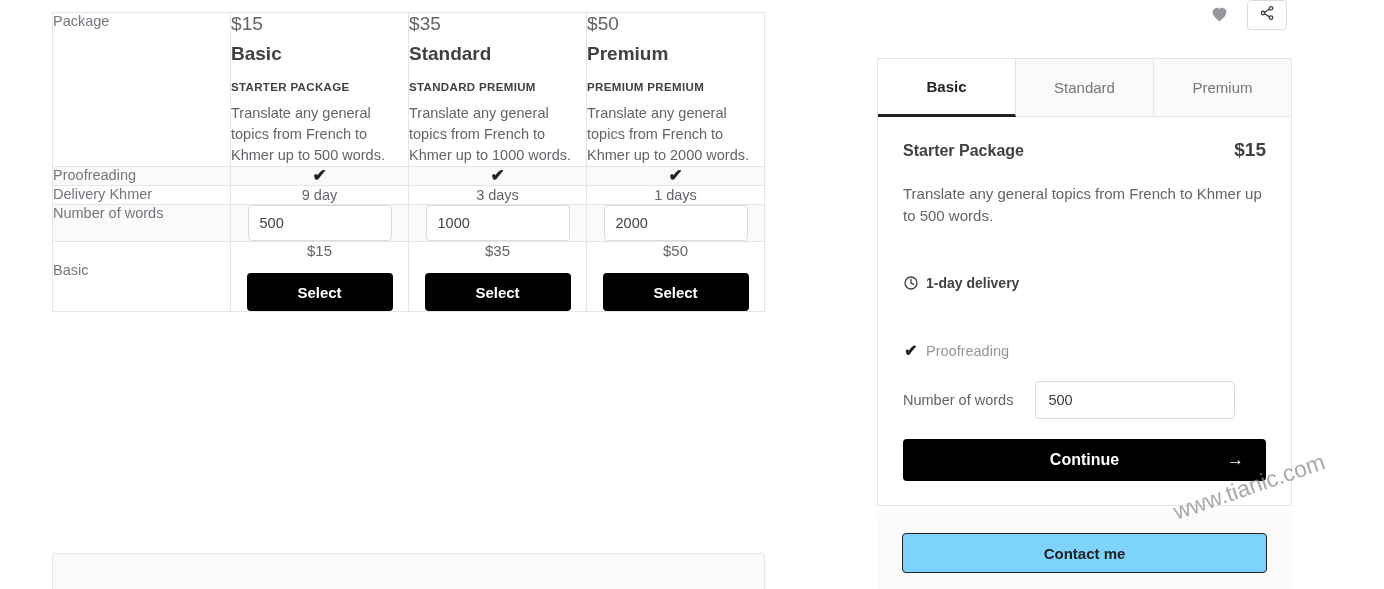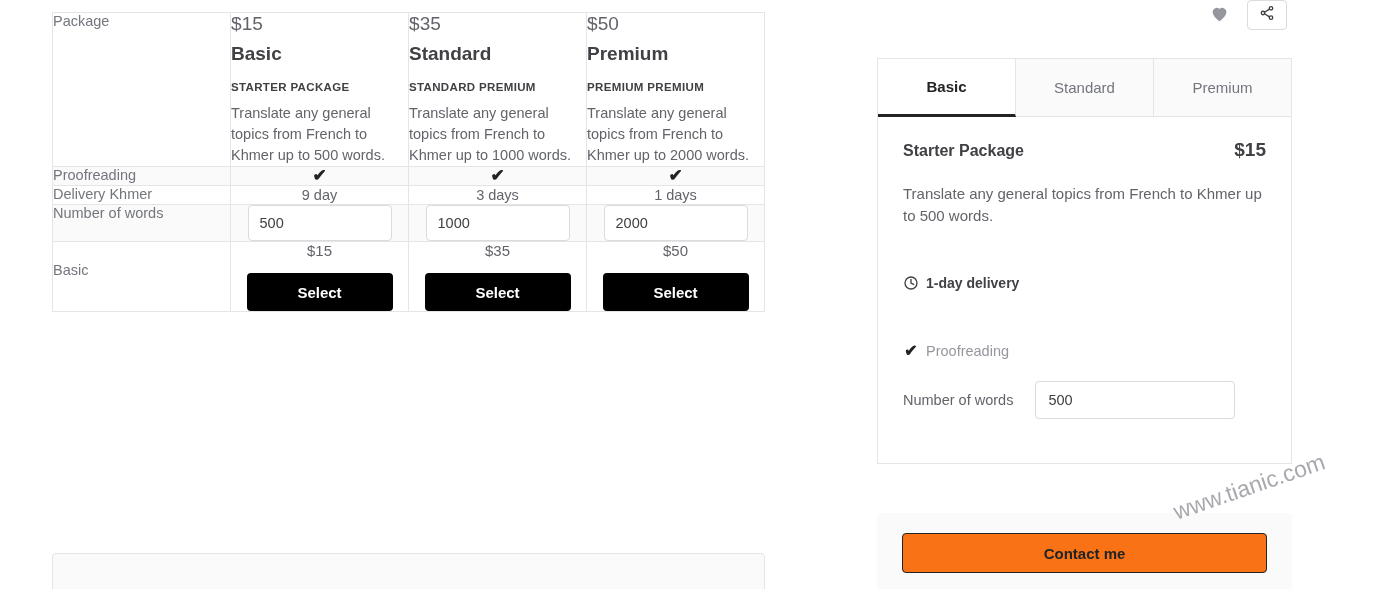--- a/index.html
+++ b/index.html
@@ -138,21 +138,21 @@
     text-align: center; font-size: 14.5px; color: #404145;
     margin-top: 16px; cursor: pointer;
   }
 
   
   .contact-panel {
     position: absolute; left: 877px; top: 513px; width: 415px;
     background: #fafafa; border-radius: 4px; padding: 20px 25px;
   }
   .contact-btn {
-    width: 100%; height: 40px; background: #f97316; color: #222325;
+    width: 100%; height: 40px; background: #7dd3fc; color: #222325;
     border: 1px solid #222325; border-radius: 4px;
     font-size: 15px; font-weight: 700; cursor: pointer;
     font-family: "Liberation Sans", sans-serif;
   }
 
   
   .watermark {
     position: absolute; left: 1170px; top: 500px;
     font-size: 23px; color: #8b8d94; opacity: .75;
     transform: rotate(-19deg); transform-origin: left top;
@@ -302,20 +302,24 @@
         <div class="feature-row">
           <span class="feature-check">✔</span>
           <span class="feature-muted">Proofreading</span>
         </div>
 
         <div class="words-row">
           <span class="words-label">Number of words</span>
           <input class="words-input-lg" type="text" value="500" style="">
         </div>
 
+        <button class="continue-btn">
+          <span>Continue</span>
+          <span class="arrow">→</span>
+        </button>
 
       </div>
     </div>
   </div>
 
   <div class="contact-panel">
     <button class="contact-btn">Contact me</button>
   </div>
 
   <div class="watermark">www.tianic.com</div>

